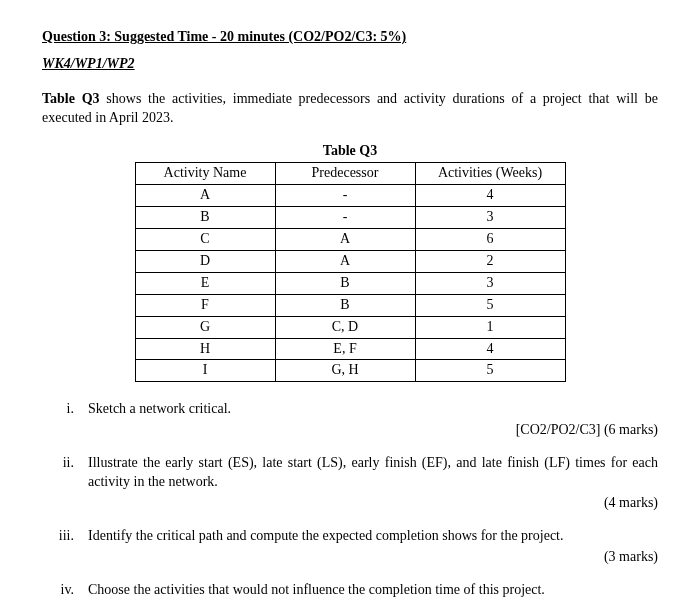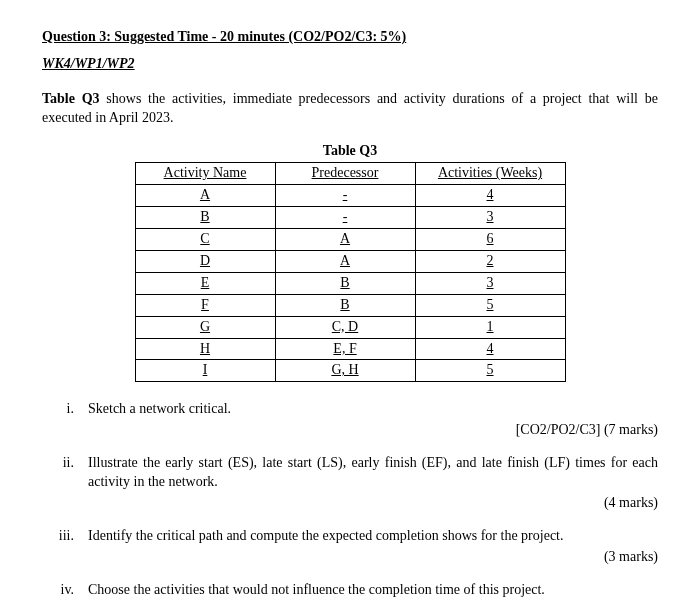--- a/index.html
+++ b/index.html
@@ -34,21 +34,20 @@
       flex-direction: column;
       align-items: center;
       margin-bottom: 18px;
     }
     .table-title {
       font-weight: bold;
       margin-bottom: 2px;
     }
     table {
       border-collapse: collapse;
-      text-decoration: underline;
     }
     th, td {
       border: 1px solid #000;
       padding: 1px 0;
       text-align: center;
       font-weight: normal;
     }
     th { font-weight: normal; }
     .col-name { width: 140px; }
     .col-pred { width: 140px; }
@@ -145,21 +144,21 @@
     </tbody>
   </table>
 </div>
 
 <div class="items">
 
   <div class="item">
     <div class="roman">i.</div>
     <div class="content">
       <span class="b">Sketch</span><span> a network critical.</span>
-      <div class="marks-right">[CO2/PO2/C3] (7 marks)</div>
+      <div class="marks-right">[CO2/PO2/C3] (6 marks)</div>
     </div>
   </div>
 
   <div class="item">
     <div class="roman">ii.</div>
     <div class="content">
       <span class="b">Illustrate</span><span> the early start (ES), late start (LS), early finish (EF), and late finish (LF) times for each activity in the network.</span>
       <div class="marks-right">(4 marks)</div>
     </div>
   </div>

